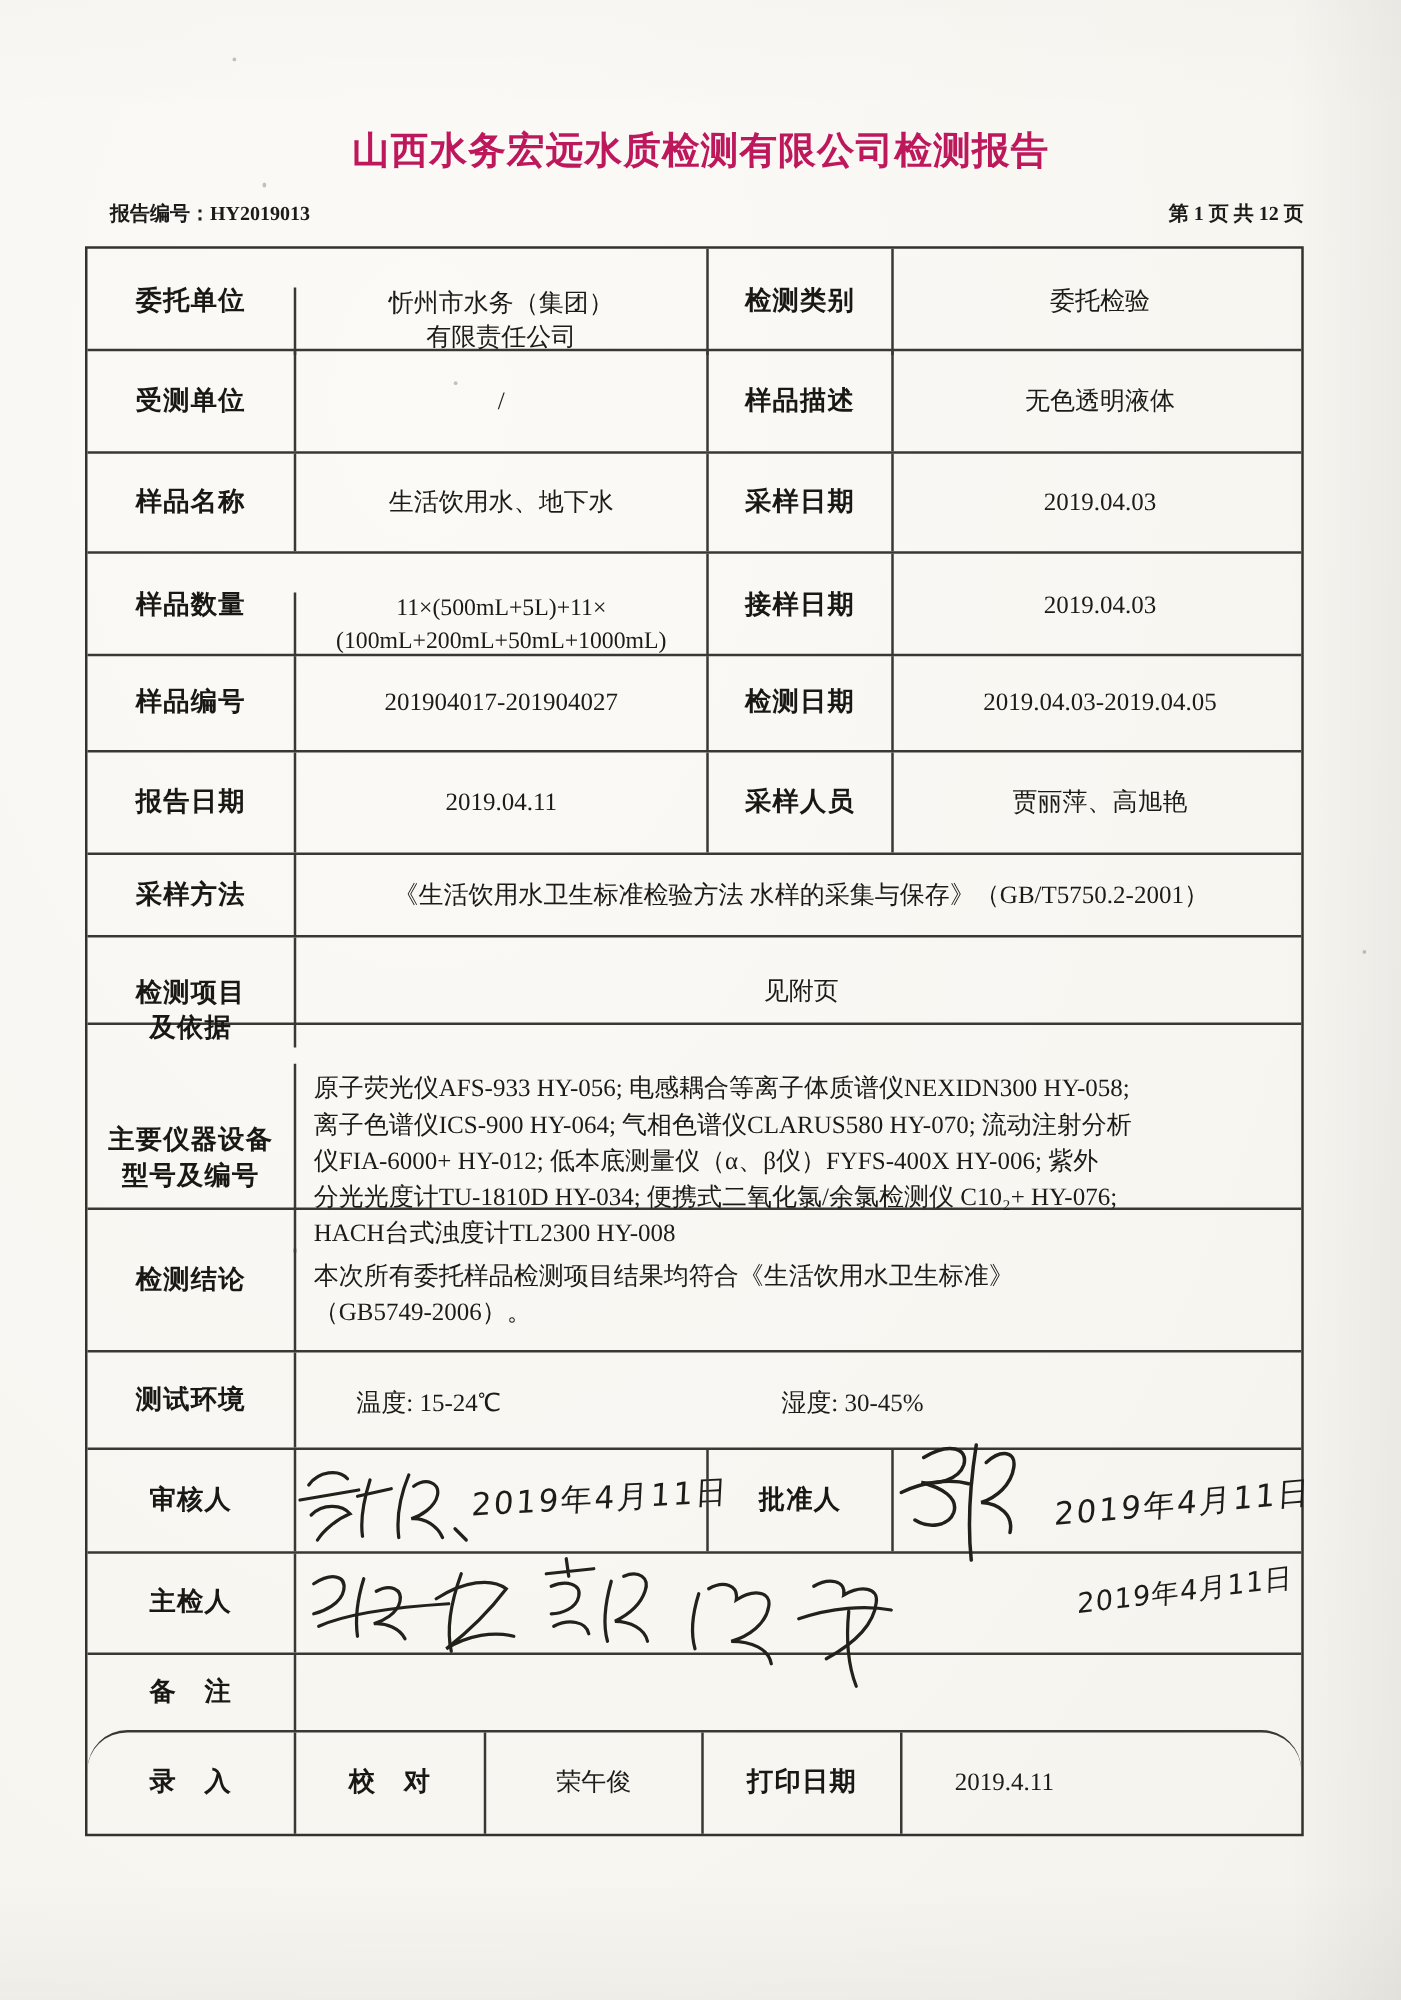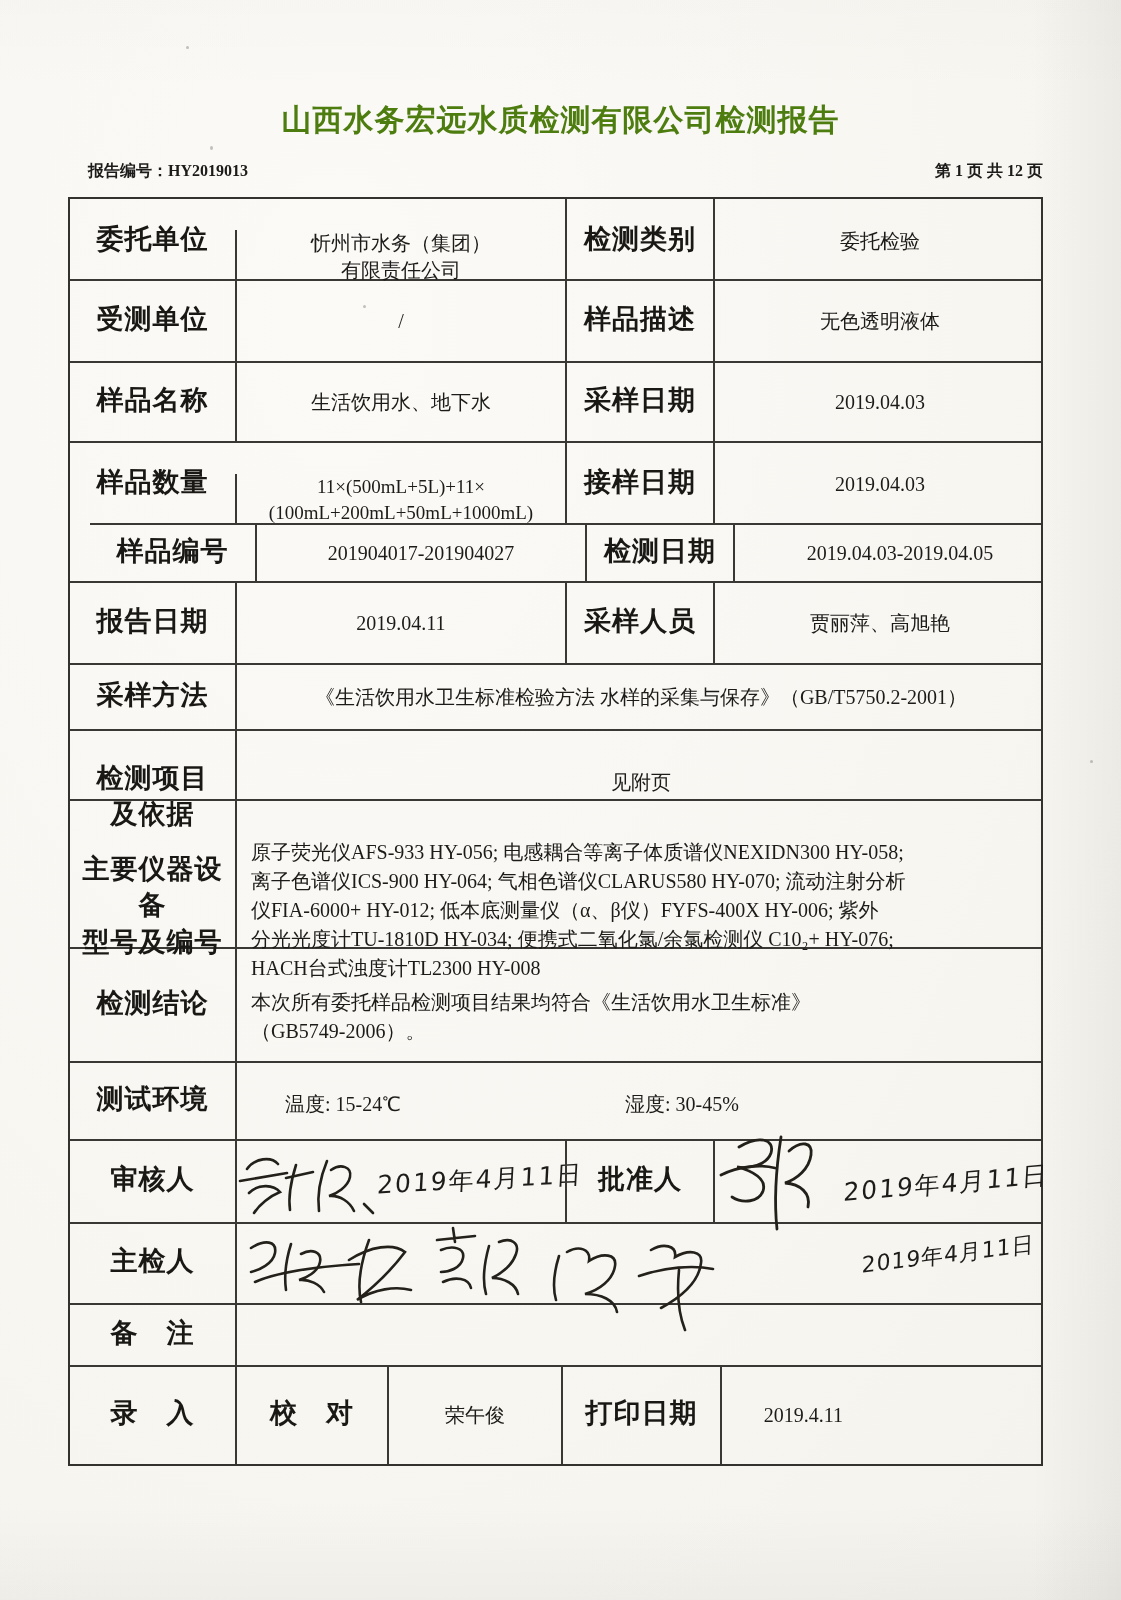--- a/index.html
+++ b/index.html
@@ -10,21 +10,21 @@
       linear-gradient(to bottom, rgba(0,0,0,0.012), rgba(0,0,0,0) 6%, rgba(0,0,0,0) 94%, rgba(0,0,0,0.03)),
       radial-gradient(ellipse at 30% 20%, #fbfaf7 0%, #f7f6f1 60%, #f3f2ec 100%);
     font-family:"Liberation Serif", serif;
     color:#1c1b19;
     position:relative;
     overflow:hidden;
   }
   .title{
     position:absolute; top:100px; left:0; width:100%;
     text-align:center; font-family:"Liberation Sans", sans-serif;
-    font-weight:700; font-size:30px; letter-spacing:1px; color:#4d7c0f;
+    font-weight:700; font-size:30px; letter-spacing:1px; color:#be185d;
   }
   .meta{
     position:absolute; top:161px; left:88px; right:78px;
     display:flex; justify-content:space-between; align-items:baseline;
     font-weight:700; font-size:16px; font-family:"Liberation Serif", serif;
   }
   .meta .right{font-weight:700;}
   .tbl{
     position:absolute; left:68px; top:197px; width:975px;
     border:2px solid #33322e; box-sizing:border-box;
@@ -33,22 +33,22 @@
   .row{display:grid; box-sizing:border-box; border-top:2px solid #3a3834;}
   .row:first-child{border-top:none;}
   .c{
     box-sizing:border-box; border-left:2px solid #3a3834;
     display:flex; align-items:center; justify-content:center;
     text-align:center; font-size:20px; line-height:1.35;
     position:relative; overflow:visible;
   }
   .c:first-child{border-left:none;}
   .lbl{
-    font-family:Liberation Mono, monospace; font-weight:700;
-    font-size:27px; letter-spacing:1px; color:#191815;
+    font-family:Liberation Sans, sans-serif; font-weight:700;
+    font-size:21px; letter-spacing:1px; color:#191815;
   }
   .pre{white-space:pre-line;margin-top:31px;}
   .val{font-family:"Liberation Serif", serif; color:#1c1b19;}
   .left{justify-content:flex-start; text-align:left;}
   .top{align-items:flex-start;}
   .hw{
     font-family:"DejaVu Sans", sans-serif; color:#1d1c1a;
     white-space:nowrap;
   }
   .sig-svg{position:absolute;}
@@ -96,21 +96,21 @@
   </div>
 
   <div class="row" style="height:82px;grid-template-columns:165px 330px 148px 332px;">
     <div class="c lbl">样品数量</div>
     <div class="c val pre" style="font-size:19px;">11×(500mL+5L)+11×
 (100mL+200mL+50mL+1000mL)</div>
     <div class="c lbl">接样日期</div>
     <div class="c val">2019.04.03</div>
   </div>
 
-  <div class="row" style="height:58px;grid-template-columns:165px 330px 148px 332px;margin-left:20px;">
+  <div class="row" style="height:77px;grid-template-columns:165px 330px 148px 332px;">
     <div class="c lbl">样品编号</div>
     <div class="c val">201904017-201904027</div>
     <div class="c lbl">检测日期</div>
     <div class="c val">2019.04.03-2019.04.05</div>
   </div>
 
   <div class="row" style="height:82px;grid-template-columns:165px 330px 148px 332px;">
     <div class="c lbl">报告日期</div>
     <div class="c val">2019.04.11</div>
     <div class="c lbl">采样人员</div>
@@ -210,21 +210,21 @@
       </svg>
       <span class="hw" style="position:absolute;left:624px;top:16px;font-size:22px;letter-spacing:1px;transform:rotate(-7deg) skewX(-8deg);">2019年4月11日</span>
     </div>
   </div>
 
   <div class="row" style="height:62px;grid-template-columns:165px 810px;">
     <div class="c lbl">备　注</div>
     <div class="c val"></div>
   </div>
 
-  <div class="row" style="height:99px;grid-template-columns:165px 152px 174px 159px 165px 160px;">
+  <div class="row" style="height:83px;grid-template-columns:165px 152px 174px 159px 165px 160px;border-radius:32px;">
     <div class="c lbl">录　入</div>
     <div class="c lbl">校　对</div>
     <div class="c val">荣午俊</div>
     <div class="c lbl">打印日期</div>
     <div class="c val">2019.4.11</div>
   </div>
 
 </div>
 
 </body></html>

